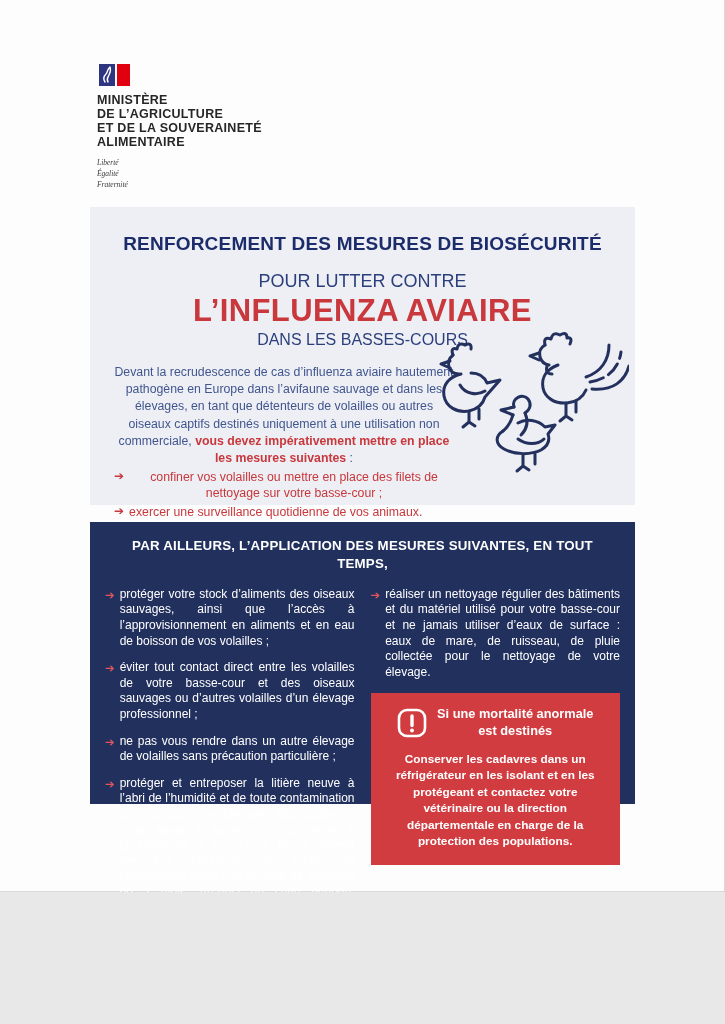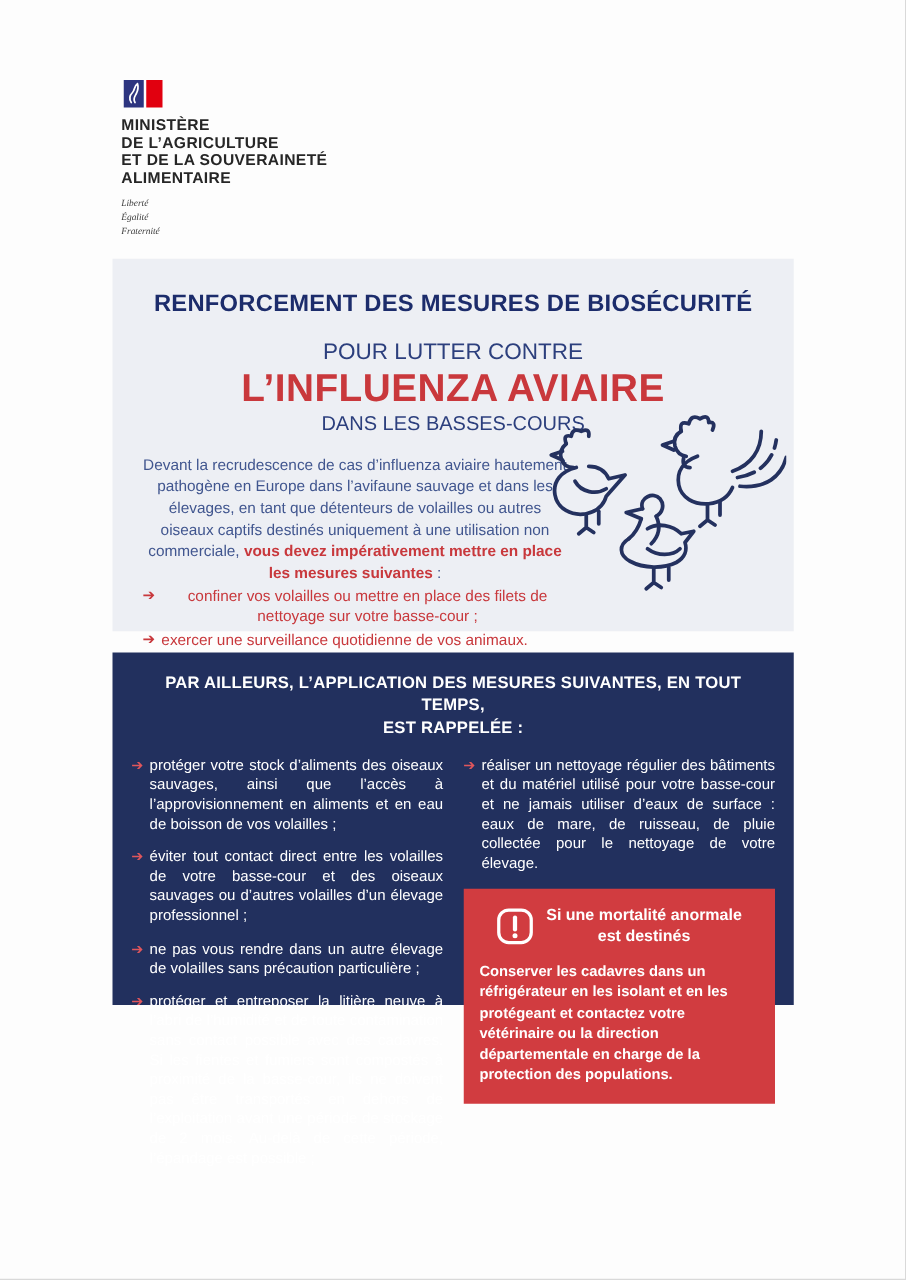--- a/index.html
+++ b/index.html
@@ -1,19 +1,19 @@
 <!DOCTYPE html>
 <html><head>
 <meta charset="utf-8">
 <style>
   * { margin:0; padding:0; box-sizing:border-box; }
   html,body { background:#e8e8e8; }
   .page {
     position:relative;
-    width:725px; height:1024px;
+    width:725px; height:892px;
     margin:0 auto;
     background:#fdfdfd;
     font-family:"Liberation Sans", sans-serif;
     overflow:hidden;
     box-shadow:inset -1px -1px 0 #d9d9d9;
   }
 
   
   .gov-header { position:absolute; left:97px; top:64px; }
   .flag { display:flex; gap:2px; height:22px; width:36px; margin-left:2px; }
@@ -79,21 +79,21 @@
 
   
   .alert-box {
     background:#d13c40; margin-top:13px;
     padding:13px 13px 15px 13px;
   }
   .alert-head { display:flex; align-items:center; gap:10px; justify-content:center; }
   .alert-icon { flex:0 0 auto; }
   .alert-title { font-size:12.8px; font-weight:bold; line-height:1.3; text-align:center; }
   .alert-body {
-    margin-top:11px; 
+    margin-top:11px; text-align:center;
     font-size:11.8px; font-weight:bold; line-height:1.4;
   }
 </style>
 </head>
 <body>
 
 <div class="page">
 
   <div class="gov-header">
     <div class="flag">
@@ -172,21 +172,20 @@
         <path d="M101,116 c8,6 20,6 26,0"></path>
         <path d="M106,132 v11 m0,0 l-6,5 m6,-5 l6,4"></path>
         <path d="M118,131 v10"></path>
       </g>
     </svg>
   </div>
 
   <div class="dark-panel">
     <div class="panel-heading">
       <div>PAR AILLEURS, L’APPLICATION DES MESURES SUIVANTES, EN TOUT TEMPS,</div>
-      <div>EST RAPPELÉE :</div>
     </div>
 
     <div class="panel-cols">
 
       <div class="col">
         <div class="pb-item">
           <span class="arrow">➔</span>
           <span>protéger votre stock d’aliments des oiseaux sauvages, ainsi que l’accès à l’approvisionnement en aliments et en eau de boisson de vos volailles ;</span>
         </div>
         <div class="pb-item">

